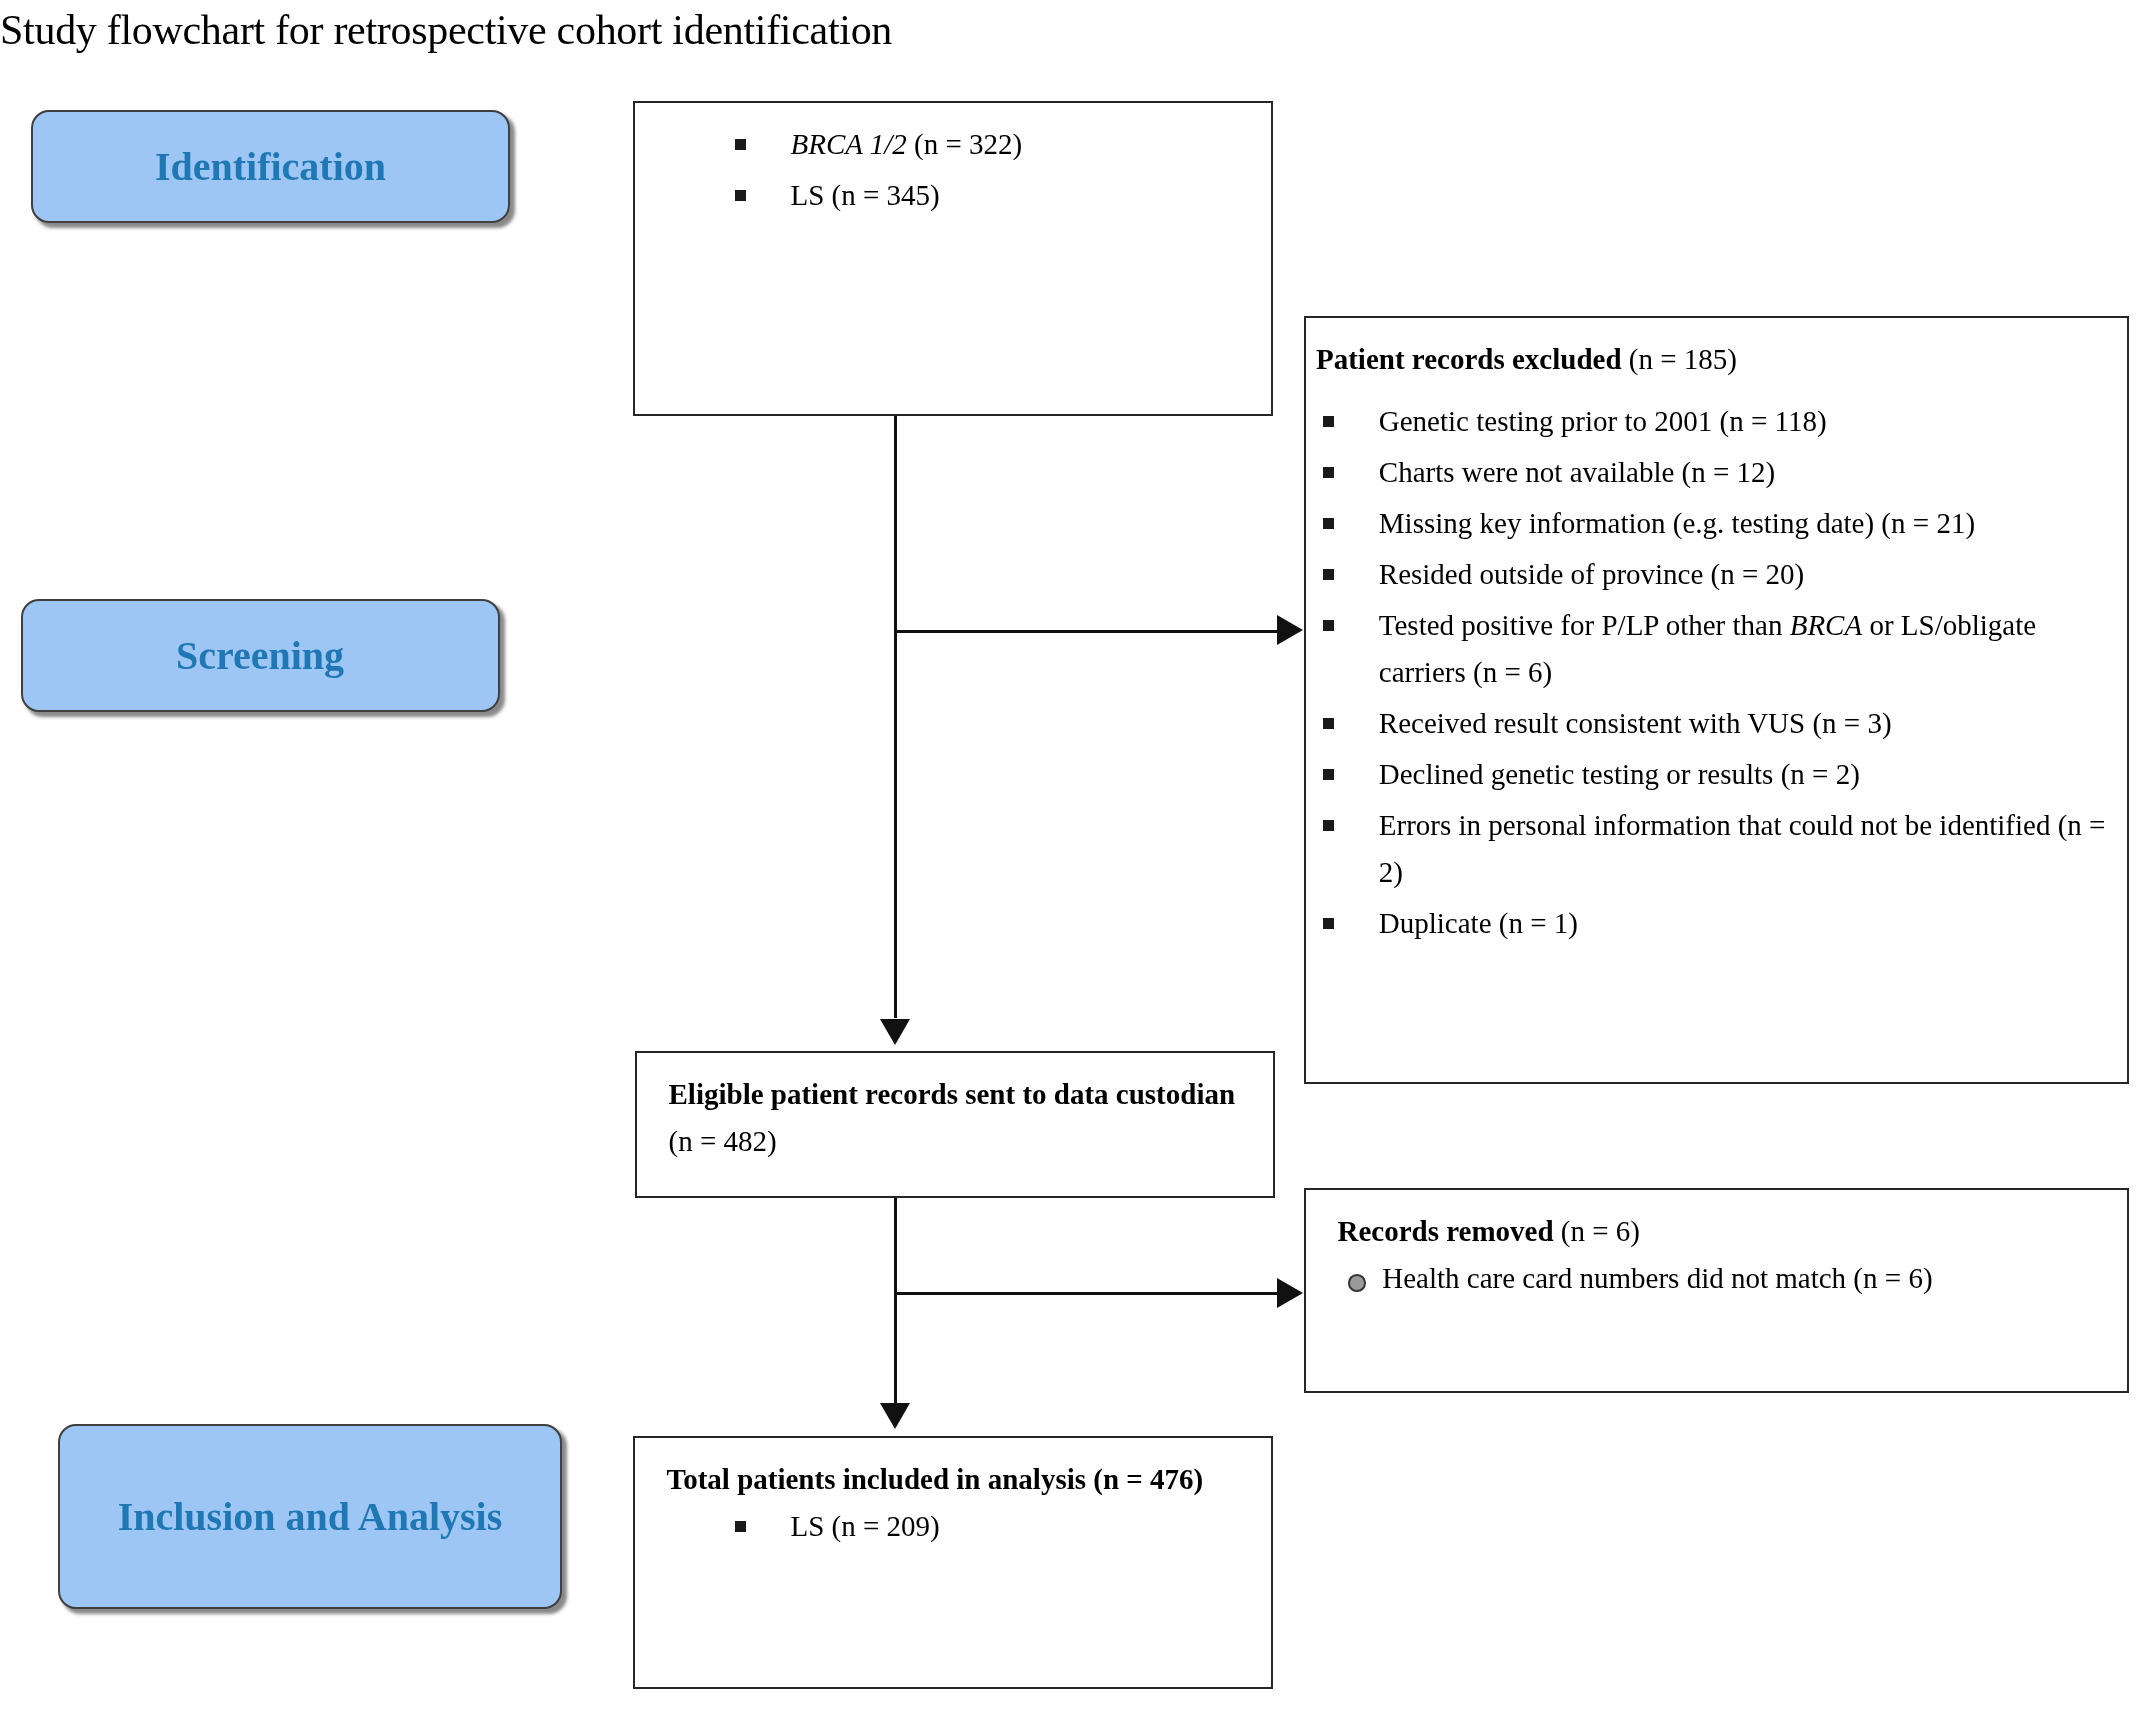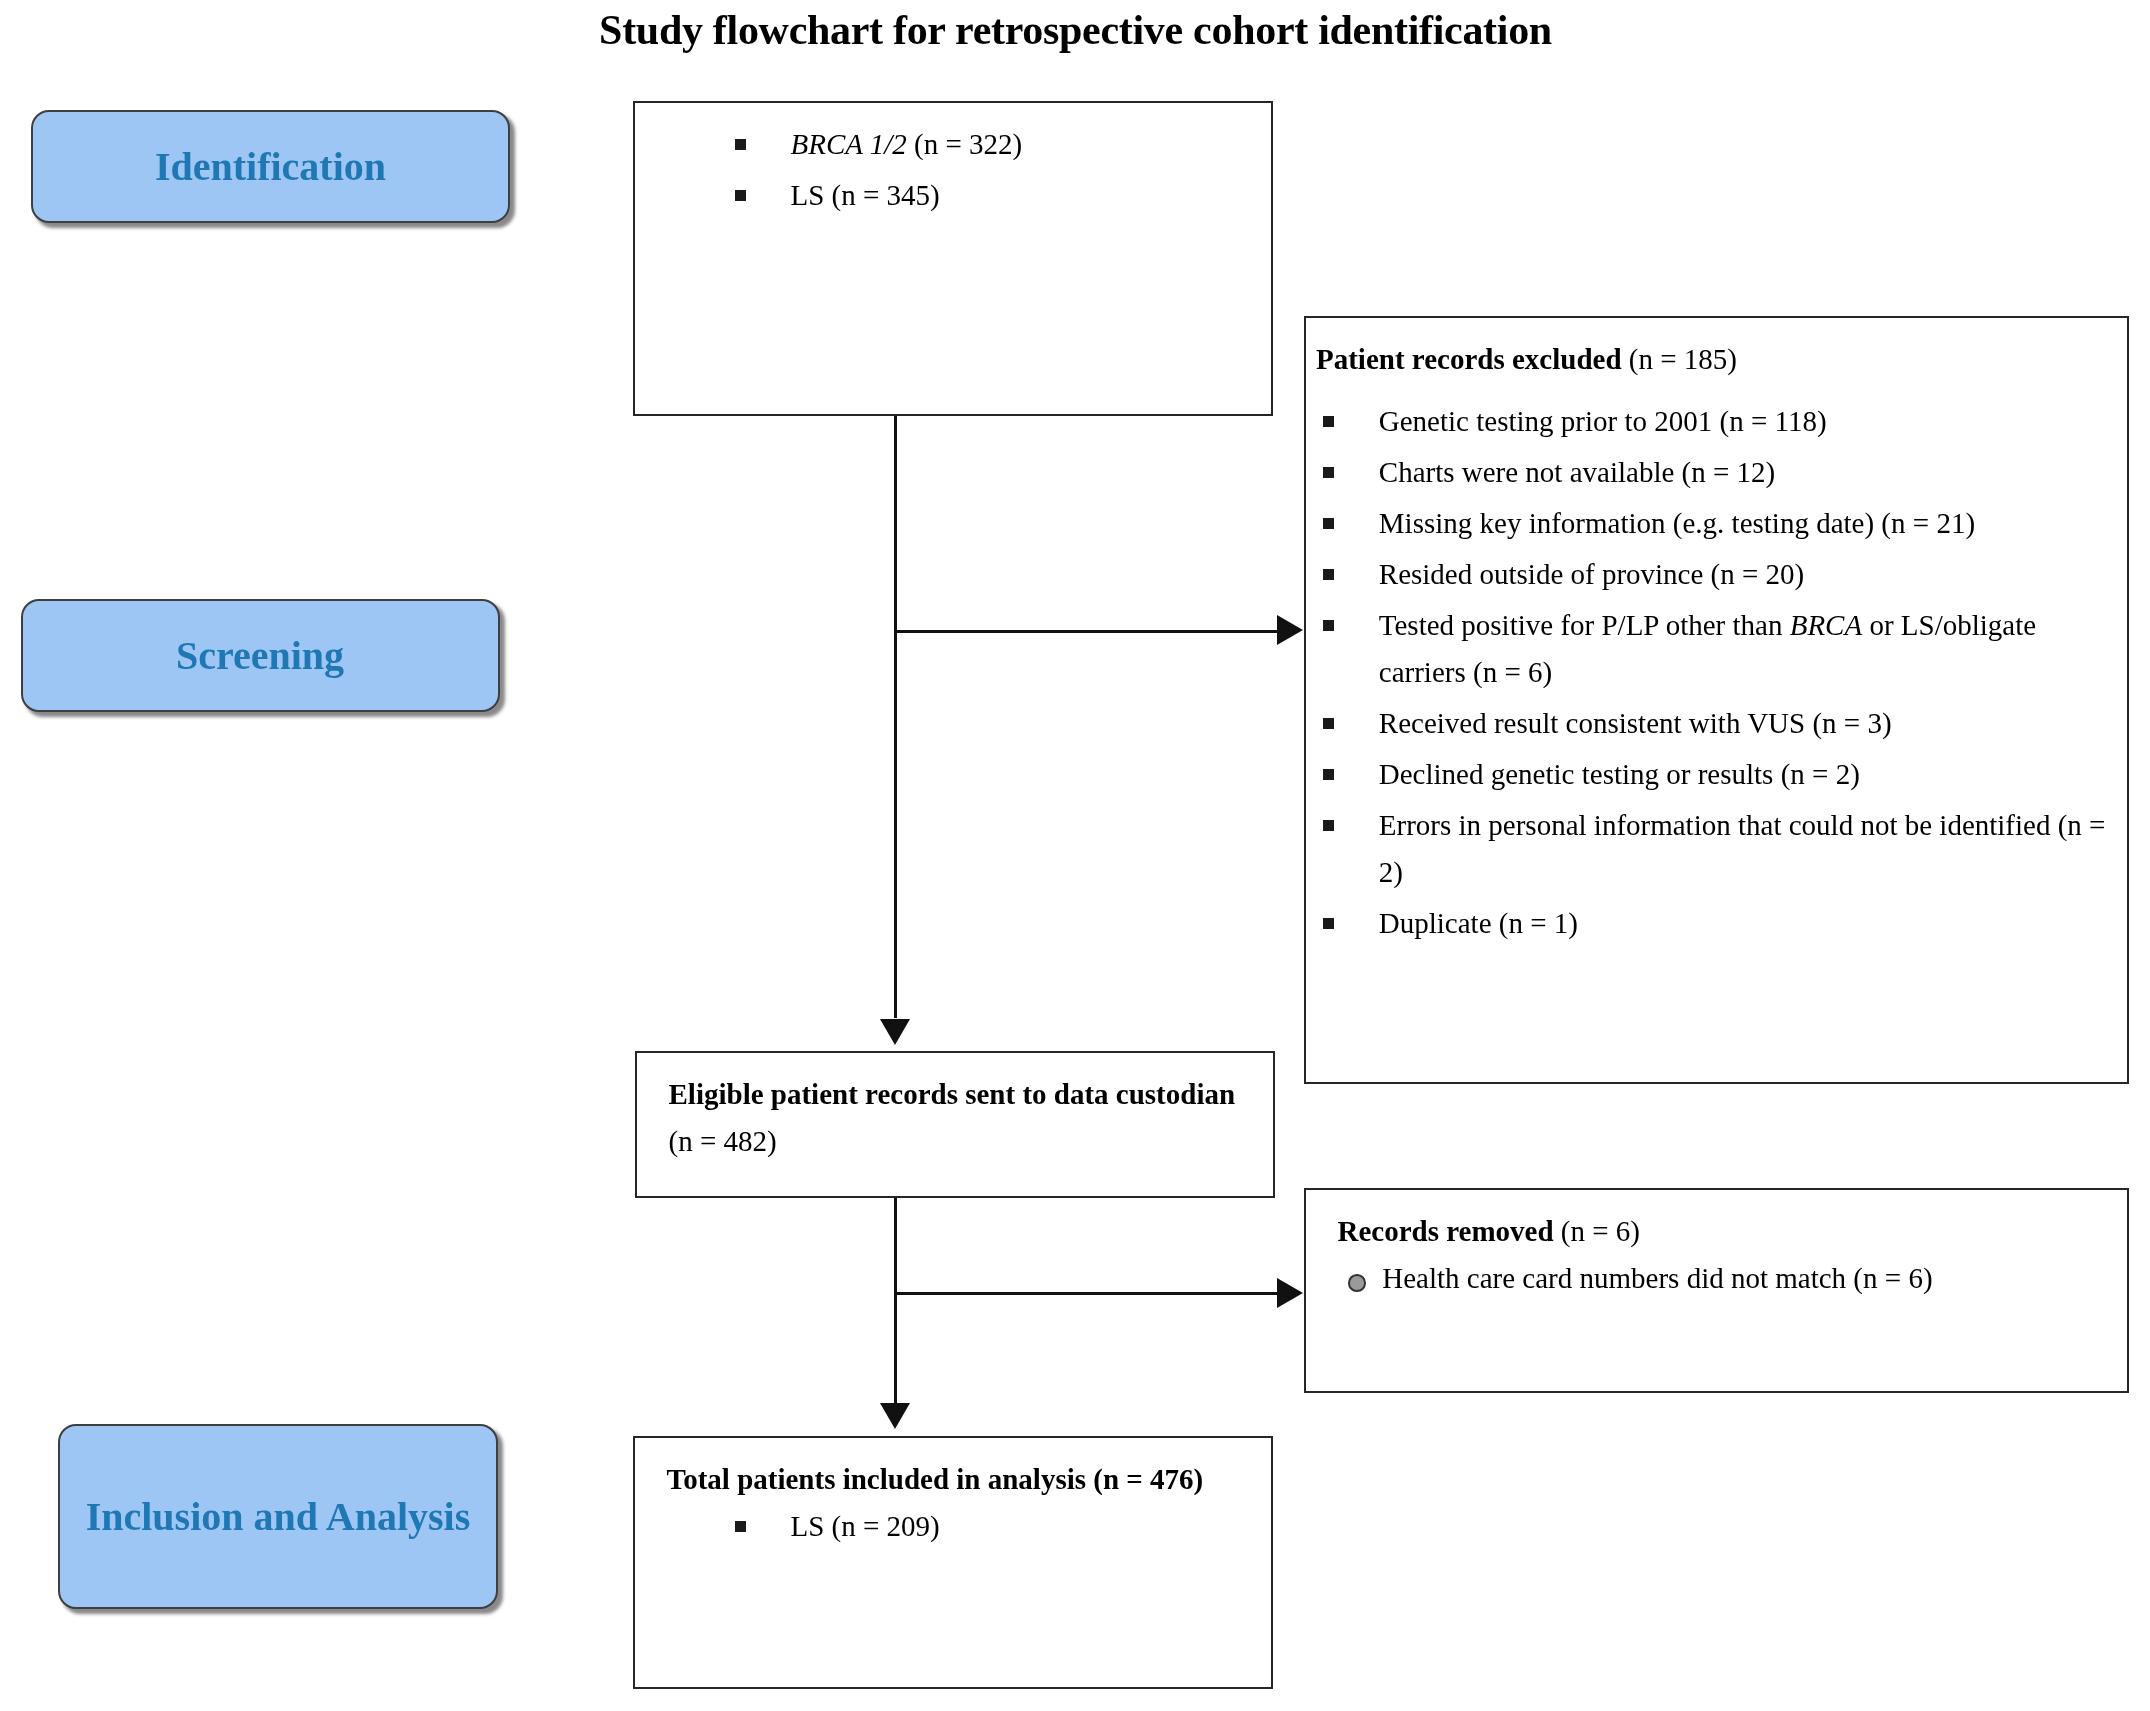--- a/index.html
+++ b/index.html
@@ -18,23 +18,23 @@
     background: #ffffff;
     overflow: hidden;
   }
 
   
   .title {
     position: absolute;
     left: 0;
     top: 5.5px;
     width: 2151px;
-    text-align: center;
+    text-align: left;
     font-size: 42px;
-    font-weight: bold;
+    font-weight: normal;
     letter-spacing: -0.3px;
   }
 
   
   .stage {
     position: absolute;
     box-sizing: border-box;
     background: #9DC6F5;
     border: 2.1px solid #3f3f3f;
     border-radius: 18px;
@@ -133,21 +133,21 @@
   <div class="title">Study flowchart for retrospective cohort identification</div>
 
   <div class="stage" style="left:31px; top:110px; width:479px; height:113px;">
     <span>Identification</span>
   </div>
 
   <div class="stage" style="left:20.5px; top:599px; width:479px; height:113px;">
     <span>Screening</span>
   </div>
 
-  <div class="stage" style="left:58px; top:1424px; width:440px; height:185px;">
+  <div class="stage" style="left:58px; top:1424px; width:504px; height:185px;">
     <span>Inclusion and Analysis</span>
   </div>
 
   <div class="fbox" style="left:633px; top:101px; width:640px; height:315px;">
     <ul class="blist indent">
       <li>
         <span class="sqbullet"></span><span class="ital">BRCA 1/2</span><span> (n = 322)</span>
       </li>
       <li>
         <span class="sqbullet"></span><span>LS (n = 345)</span>

